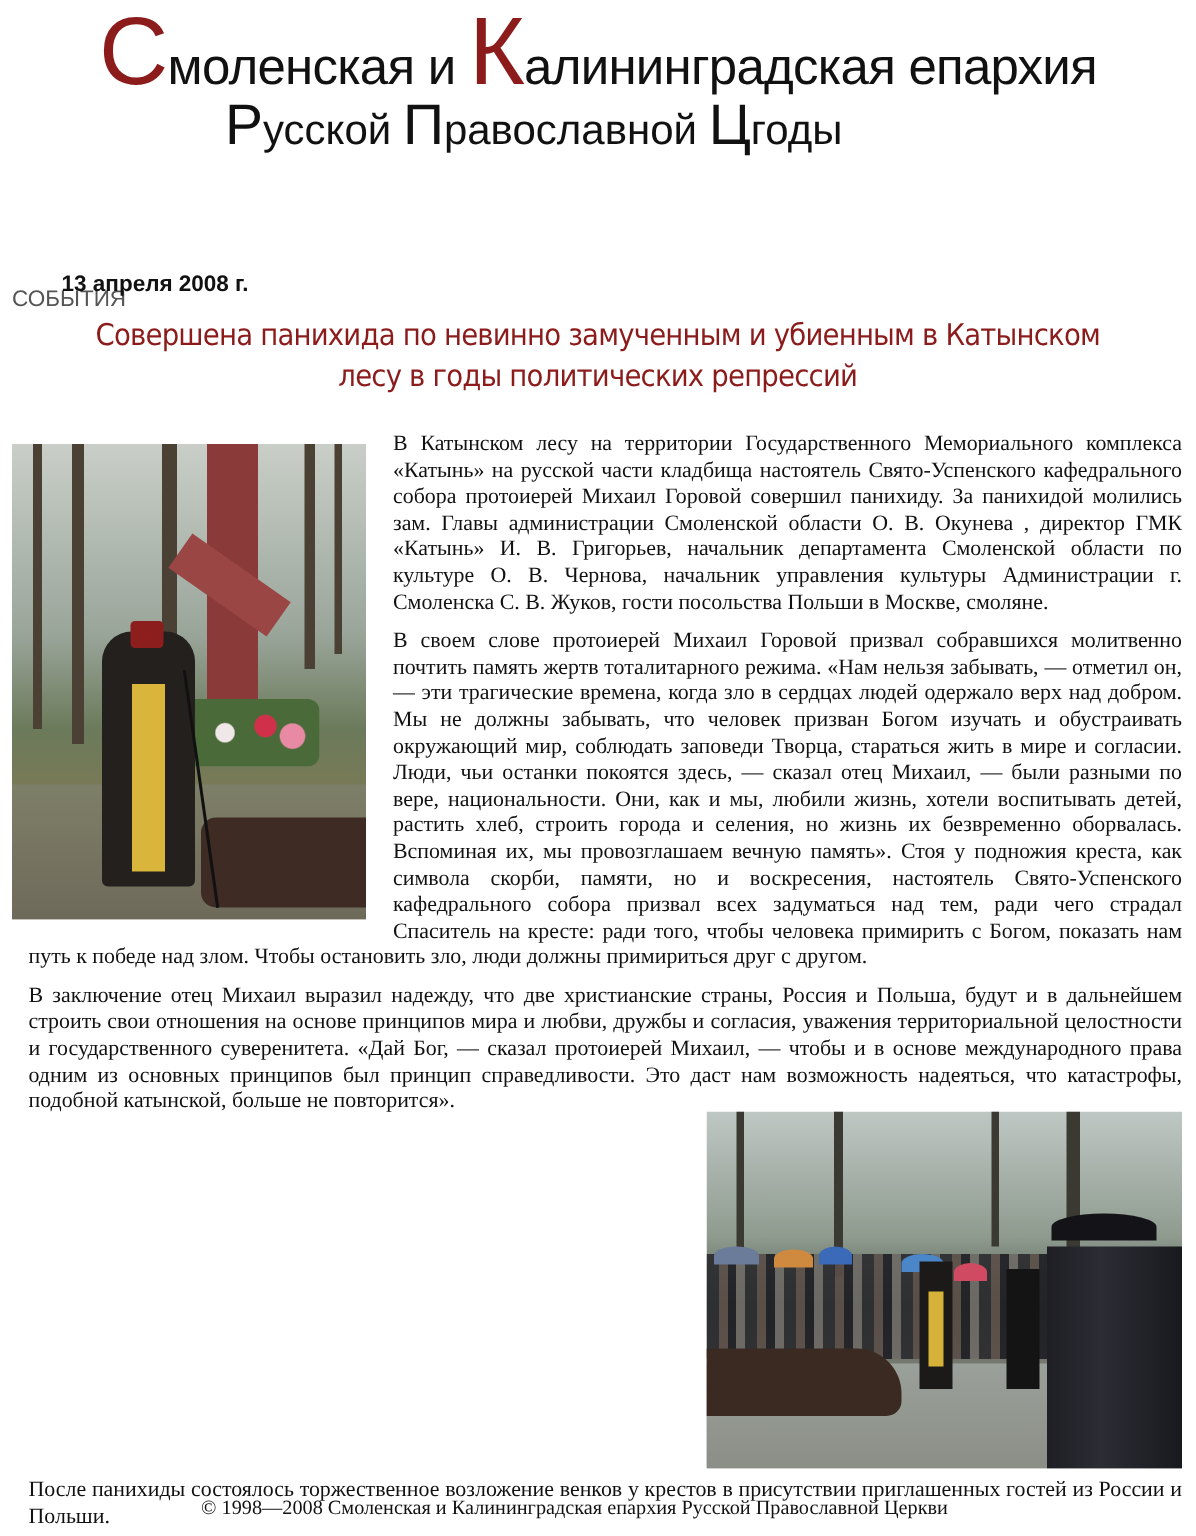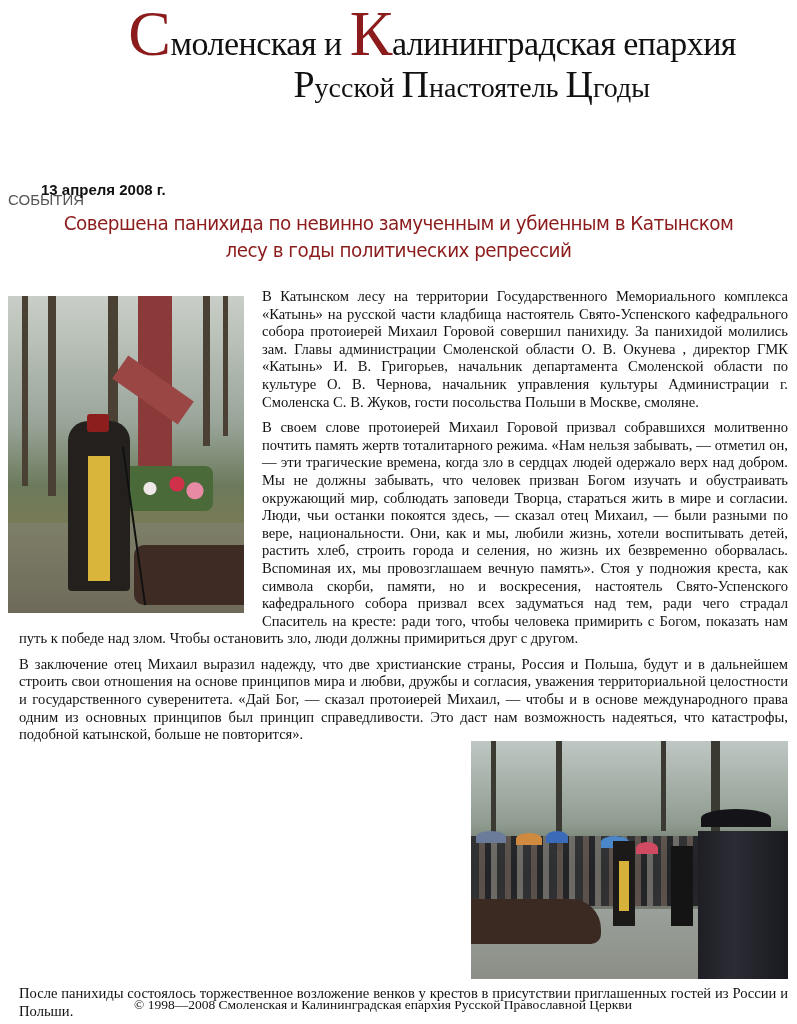--- a/index.html
+++ b/index.html
@@ -1,17 +1,17 @@
 <!DOCTYPE html>
 <html><head>
 <meta charset="utf-8">
 <style>
   html, body { margin: 0; padding: 0; background: #ffffff; }
   body { width: 797px; height: 1024px; position: relative; overflow: hidden; color: #111; }
-  .banner { position: absolute; left: 0; top: 0; width: 675px; height: 110px; text-align: right; font-family: Liberation Serif, serif; color: #111; }
+  .banner { position: absolute; left: 0; top: 0; width: 675px; height: 110px; text-align: left; font-family: Liberation Sans, sans-serif; color: #111; }
   .banner .line1 { position: absolute; top: 4px; left: 66px; width: 670px; white-space: nowrap; font-size: 38px; letter-spacing: -0.5px; line-height: 60px; }
   .banner .line1 .cap { color: #8c1c1c; font-size: 64px; line-height: 60px; }
   .banner .line1 .sc { font-size: 34px; }
   .banner .line2 { position: absolute; top: 62px; left: 150px; width: 500px; white-space: nowrap; font-size: 38px; line-height: 44px; }
   .banner .line2 .sc { font-size: 28px; }
 
   .section-label { position: absolute; left: 8px; top: 147px; font-family: "Liberation Sans", "DejaVu Sans", sans-serif; font-size: 15px; color: #555; letter-spacing: 0; margin-top: 44px; }
   .date { position: absolute; left: 8px; top: 181px; font-family: "Liberation Sans", "DejaVu Sans", sans-serif; font-size: 15px; font-weight: bold; color: #111; margin-left: 33px; }
   .headline { position: absolute; left: 0; top: 210px; width: 797px; text-align: center; font-family: "DejaVu Sans", sans-serif; font-size: 20px; line-height: 27px; color: #8c1c1c; letter-spacing: -0.6px; transform: scaleX(0.92); transform-origin: center top; }
 
@@ -45,21 +45,21 @@
   .men { position: absolute; right: 0; top: 90px; width: 90px; height: 148px; background: linear-gradient(90deg, #1e1e24, #2c2c35 40%, #191a1f); }
   .priest2 { position: absolute; left: 142px; top: 100px; width: 22px; height: 85px; background: #1b1a18; }
   .stole2 { position: absolute; left: 148px; top: 120px; width: 10px; height: 50px; background: #d6b23a; }
   .priest3 { position: absolute; left: 200px; top: 105px; width: 22px; height: 80px; background: #141414; }
 </style>
 </head>
 <body>
 
 <div class="banner">
   <div class="line1"><span class="cap">С</span><span class="sc">моленская и </span><span class="cap">К</span><span class="sc">алининградская епархия</span></div>
-  <div class="line2"><span>Р</span><span class="sc">усской </span><span>П</span><span class="sc">настоятель </span><span>Ц</span><span class="sc">годы</span></div>
+  <div class="line2"><span>Р</span><span class="sc">усской </span><span>П</span><span class="sc">равославной </span><span>Ц</span><span class="sc">годы</span></div>
 </div>
 
 <div class="section-label">СОБЫТИЯ</div>
 <div class="date">13 апреля 2008 г.</div>
 
 <div class="headline">
   <div>Совершена панихида по невинно замученным и убиенным в Катынском</div>
   <div>лесу в годы политических репрессий</div>
 </div>
 

